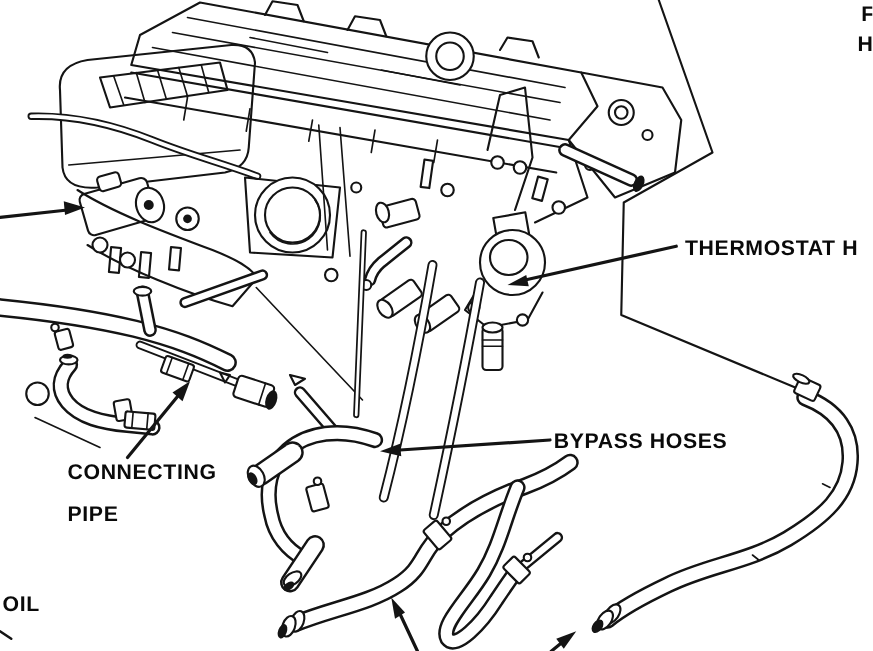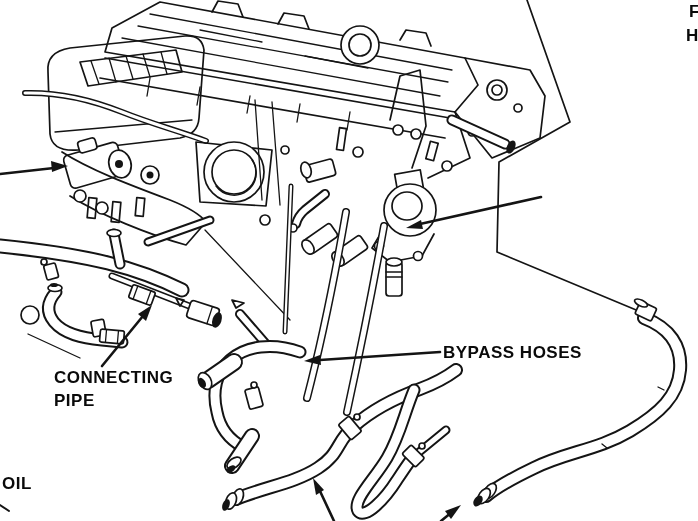--- a/index.html
+++ b/index.html
@@ -289,26 +289,27 @@
   <g>
     <path class="o" style="stroke-width:2.6" d="M441,521 L452,512"></path>
     <polygon class="d" points="461,505 451,519 445,511"></polygon>
   </g>
 
   <g>
     <path class="o" style="stroke-width:2" d="M0,505 L9,511"></path>
   </g>
 </svg>
 
+<div class="lbl" style="left:548px;top:189px">THERMOSTAT H</div>
 
 <div class="lbl" style="left:443px;top:343px">BYPASS HOSES</div>
 
 <div class="lbl" style="left:54px;top:368px">CONNECTING</div>
 
-<div class="lbl" style="left:54px;top:391px">PIPE</div>
+<div class="lbl" style="left:54px;top:402px">PIPE</div>
 
 <div class="lbl" style="left:2px;top:474px">OIL</div>
 
 <div class="lbl" style="left:689px;top:2px">F</div>
 
 <div class="lbl" style="left:686px;top:26px">H</div>
 
 </div>
 
 </body></html>

